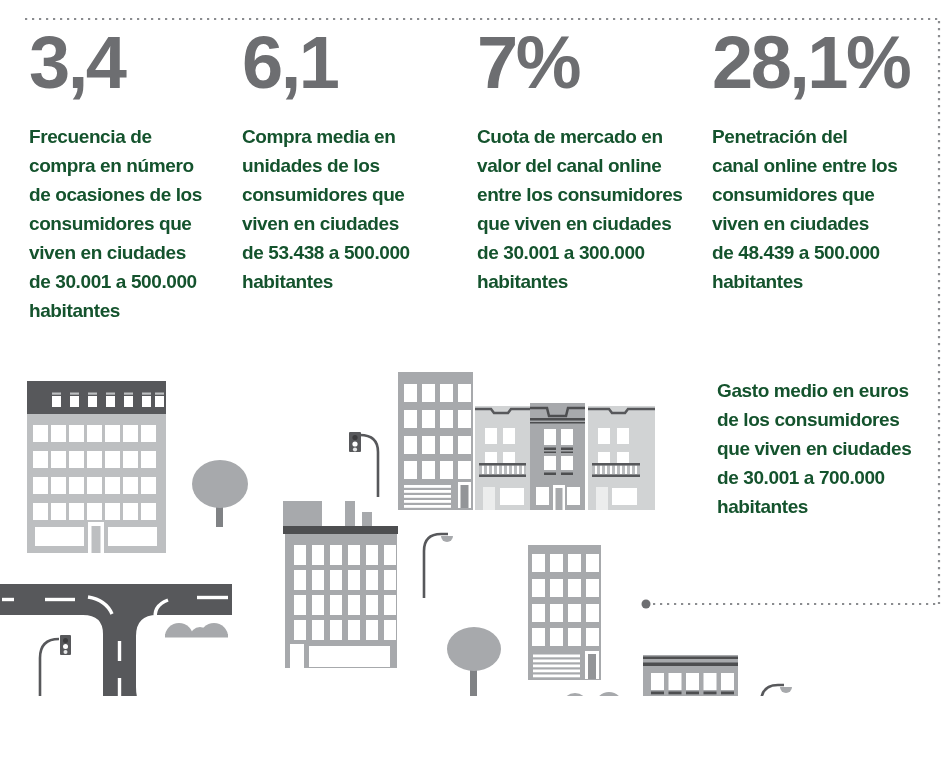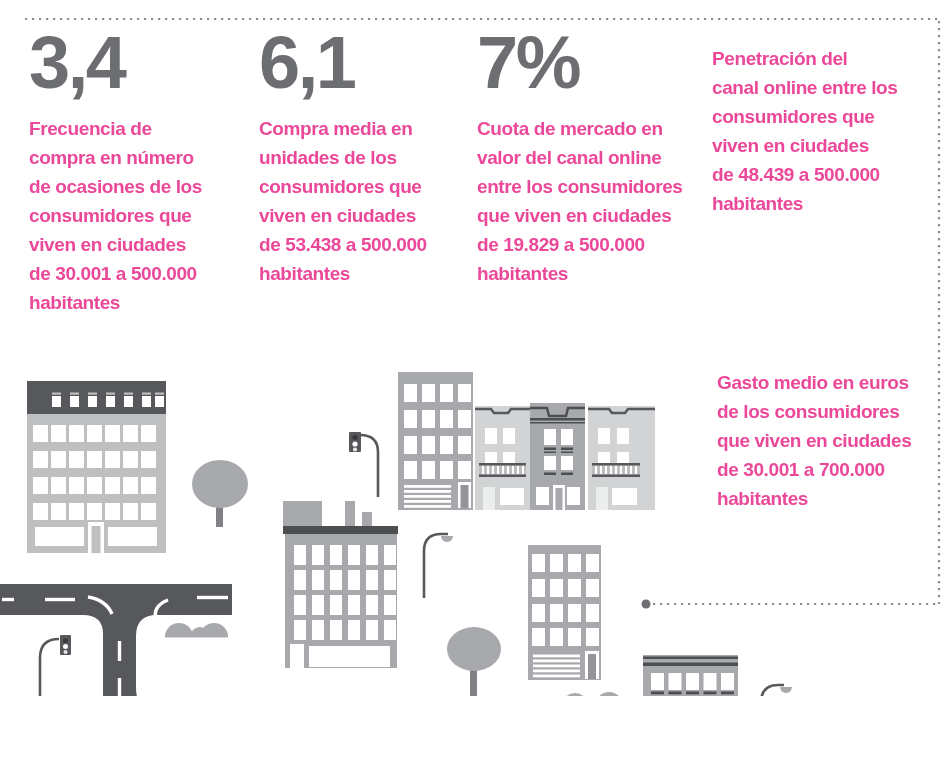--- a/index.html
+++ b/index.html
@@ -7,25 +7,25 @@
     position:relative;width:948px;height:696px;background:#ffffff;
     font-family:"Liberation Sans", sans-serif;overflow:hidden;
   }
   .illustration{position:absolute;left:0;top:0;width:948px;height:783px;}
   .stat{position:absolute;color:#6d6e71;}
   .stat-value{
     font-size:74px;font-weight:bold;line-height:0.95;letter-spacing:-2.5px;
     color:#6d6e71;white-space:nowrap;
   }
   .stat-desc{
-    margin-top:16px;font-size:19px;font-weight:bold;line-height:29px;
-    letter-spacing:-0.4px;color:#ec4899;white-space:pre-line;
+    margin-top:24px;font-size:19px;font-weight:bold;line-height:29px;
+    letter-spacing:-0.4px;color:#14532d;white-space:pre-line;
   }
   .s1{left:29px;top:28px;width:215px;}
-  .s2{left:259px;top:28px;width:215px;}
+  .s2{left:242px;top:28px;width:215px;}
   .s3{left:477px;top:28px;width:228px;}
   .s4{left:712px;top:28px;width:228px;}
   .s5{left:717px;top:352px;width:228px;}
 </style>
 </head>
 <body>
 
 <div class="stage">
 
   <svg class="illustration" viewBox="0 0 948 783" aria-hidden="true">
@@ -414,25 +414,26 @@
 de 53.438 a 500.000
 habitantes</div>
   </div>
 
   <div class="stat s3">
     <div class="stat-value">7%</div>
     <div class="stat-desc">Cuota de mercado en
 valor del canal online
 entre los consumidores
 que viven en ciudades
-de 19.829 a 500.000
+de 30.001 a 300.000
 habitantes</div>
   </div>
 
   <div class="stat s4">
+    <div class="stat-value">28,1%</div>
     <div class="stat-desc">Penetración del
 canal online entre los
 consumidores que
 viven en ciudades
 de 48.439 a 500.000
 habitantes</div>
   </div>
 
   <div class="stat s5">
     <div class="stat-desc">Gasto medio en euros

